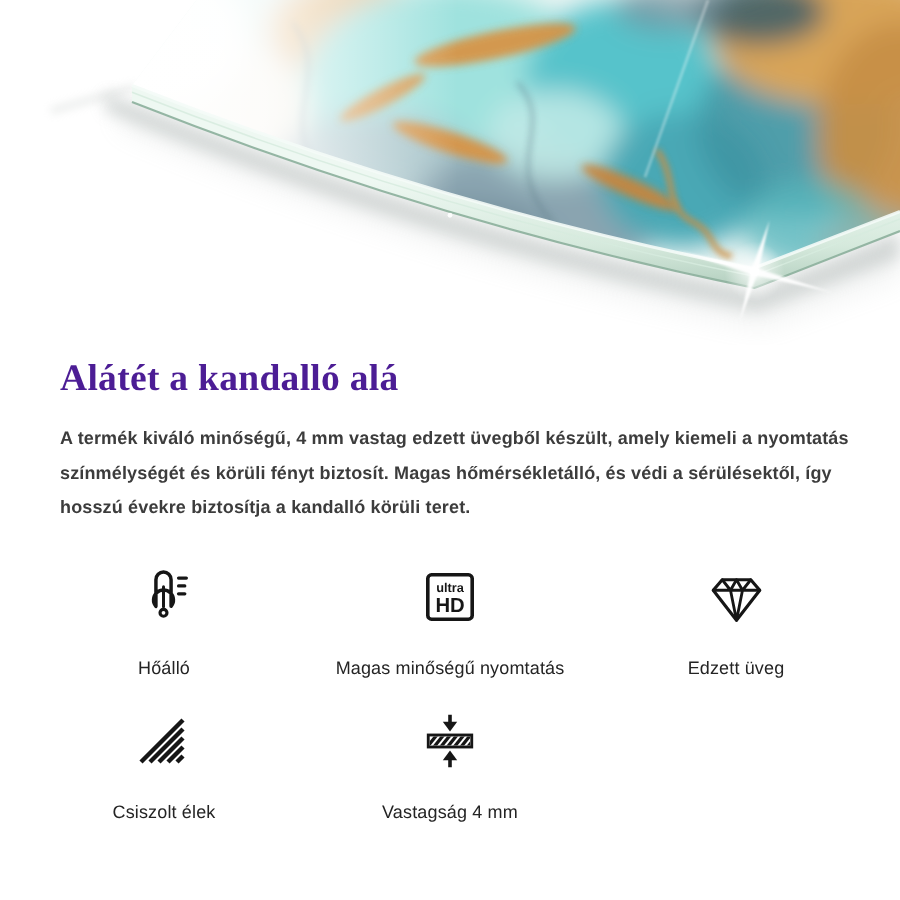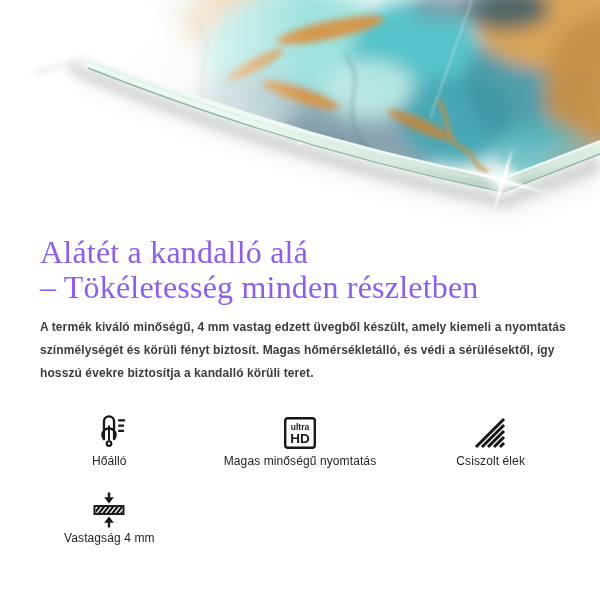--- a/index.html
+++ b/index.html
@@ -2,30 +2,30 @@
 <html><head>
 <meta charset="utf-8">
 <style>
   html,body{margin:0;padding:0;}
   body{width:600px;height:600px;overflow:hidden;background:#ffffff;
        font-family:"Liberation Sans",sans-serif;-webkit-font-smoothing:antialiased;}
   .page{position:relative;width:600px;height:600px;background:#fff;}
   .hero{position:relative;width:600px;height:230px;overflow:hidden;}
   .hero svg{display:block;}
   .content{padding:5px 40px 0 40px;}
-  .title{margin:0;font-family:"Liberation Serif",serif;font-weight:400;
-         font-size:32px;line-height:35px;color:#8b5cf6;letter-spacing:.2px;}
+  .title{margin:0;font-family:"Liberation Serif",serif;font-weight:700;
+         font-size:25px;line-height:35px;color:#4c1d95;letter-spacing:.2px;}
   .title .tline{display:block;}
   .desc{margin-top:11px;font-size:12px;line-height:23px;color:#3c3c3c;letter-spacing:.1px;}
   .desc .dline{white-space:nowrap;font-weight:bold;}
   .features{margin-top:27px;display:grid;grid-template-columns:repeat(3,1fr);
             row-gap:21px;padding:0 14px;}
   .feature{display:flex;flex-direction:column;align-items:center;}
   .icon-box{height:42px;display:flex;align-items:center;justify-content:flex-end;}
-  .label{margin-top:0;font-size:12px;color:#242424;letter-spacing:.1px;}
+  .label{margin-top:19px;font-size:12px;color:#242424;letter-spacing:.1px;}
   .fi{display:block;}
 </style>
 </head>
 <body>
 
 <div class="page">
 
   <div class="hero">
     <svg width="600" height="230" viewBox="0 0 600 230">
       <defs>
@@ -125,21 +125,20 @@
           <polygon points="-10,34 -2.5,0 10,-34 2.5,0"></polygon>
         </g>
         <circle r="3.2" fill="#ffffff"></circle>
       </g>
     </svg>
   </div>
 
   <div class="content">
     <h1 class="title">
       <span class="tline">Alátét a kandalló alá</span>
-      <span class="tline">– Tökéletesség minden részletben</span>
     </h1>
     <div class="desc">
       <div class="dline">A termék kiváló minőségű, 4 mm vastag edzett üvegből készült, amely kiemeli a nyomtatás</div>
       <div class="dline">színmélységét és körüli fényt biztosít. Magas hőmérsékletálló, és védi a sérülésektől, így</div>
       <div class="dline">hosszú évekre biztosítja a kandalló körüli teret.</div>
     </div>
   </div>
 
   <div class="features">
 
@@ -164,20 +163,31 @@
         <svg class="fi" width="40" height="40" viewBox="0 0 40 40">
           <rect x="5.2" y="5.2" width="29.6" height="29.6" rx="2.5" stroke="#161616" stroke-width="2.4" fill="none"></rect>
           <text x="20" y="16.8" text-anchor="middle" font-family="Liberation Sans, sans-serif" font-size="8.5" font-weight="700" fill="#161616">ultra</text>
           <text x="20" y="30.2" text-anchor="middle" font-family="Liberation Sans, sans-serif" font-size="13.5" font-weight="700" fill="#161616">HD</text>
         </svg>
       </div>
       <div class="label">Magas minőségű nyomtatás</div>
     </div>
 
 
+    <div class="feature">
+      <div class="icon-box">
+        <svg class="fi" width="40" height="40" viewBox="0 0 40 40">
+          <g stroke="#161616" fill="none" stroke-width="2.1" stroke-linecap="round" stroke-linejoin="round">
+            <path d="M10.5,8.5 H29.5 L35.5,15.5 L20,35.5 L4.5,15.5 Z"></path>
+            <path d="M4.5,15.5 H35.5 M10.5,8.5 L16,15.5 L20,8.5 L24,15.5 L29.5,8.5 M16,15.5 L20,35.5 L24,15.5" stroke-width="1.9"></path>
+          </g>
+        </svg>
+      </div>
+      <div class="label">Edzett üveg</div>
+    </div>
 
     <div class="feature">
       <div class="icon-box">
         <svg class="fi" width="40" height="40" viewBox="0 0 40 40">
           <g stroke="#161616" stroke-width="3">
             <line x1="5" y1="34" x2="33" y2="6"></line>
             <line x1="11" y1="34" x2="33" y2="12"></line>
             <line x1="17" y1="34" x2="33" y2="18"></line>
             <line x1="23" y1="34" x2="33" y2="24"></line>
             <line x1="29" y1="34" x2="33" y2="30"></line>

